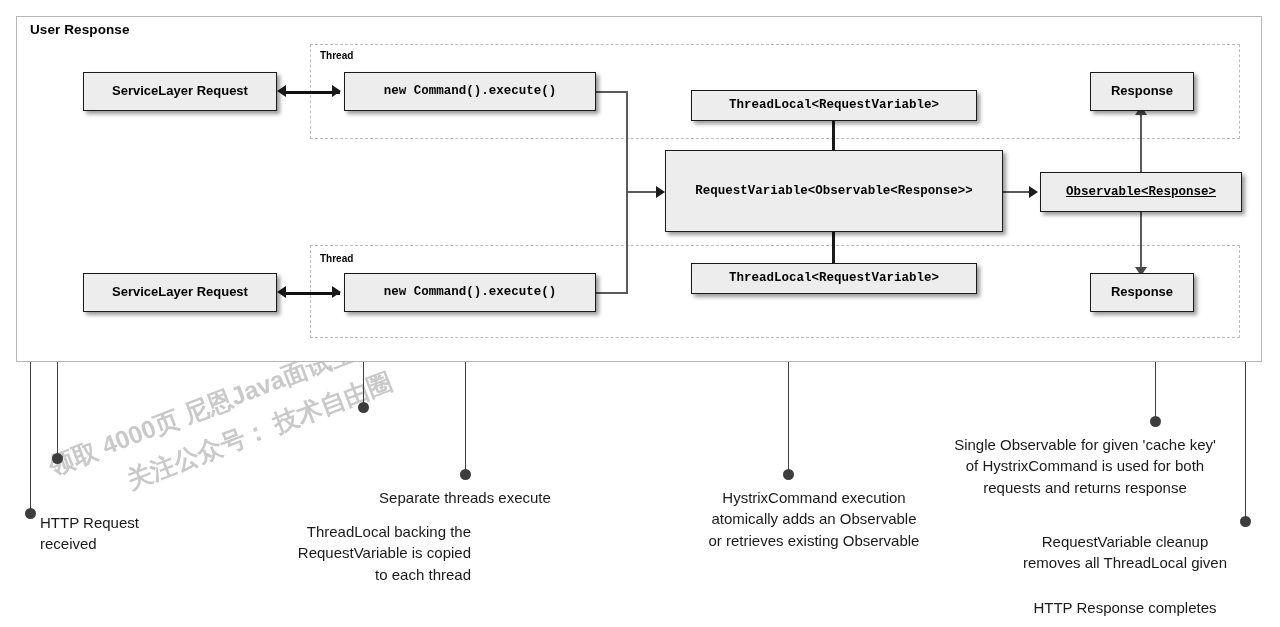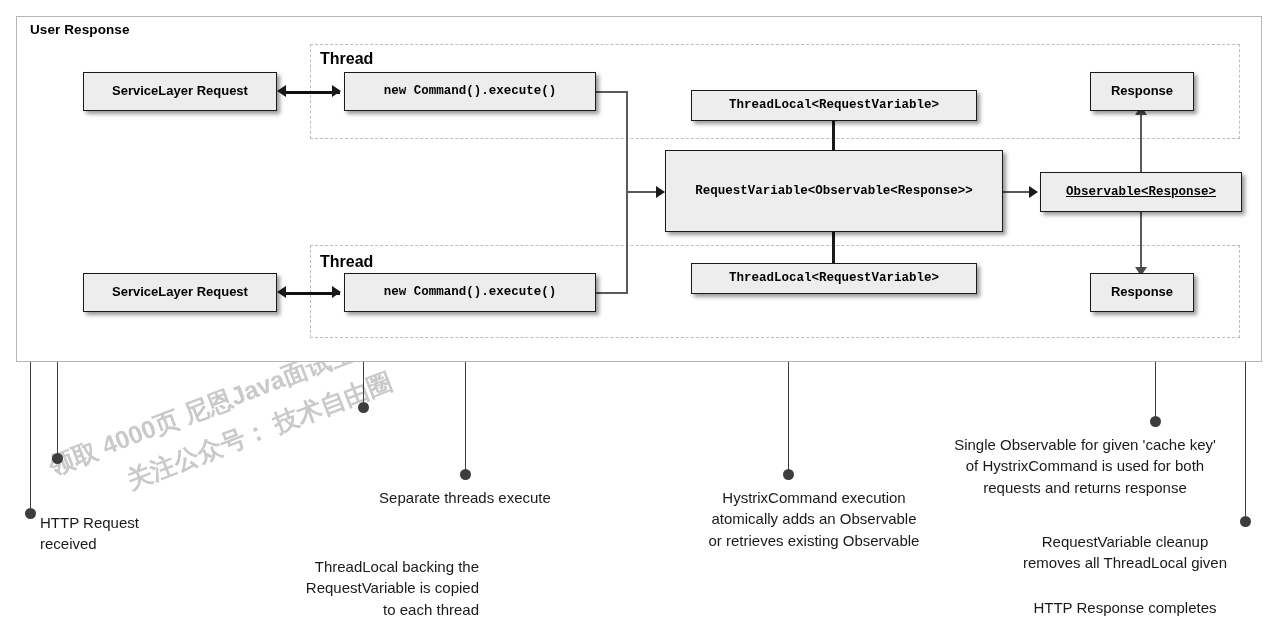--- a/index.html
+++ b/index.html
@@ -46,21 +46,21 @@
 
   
   .thread-region {
     position: absolute;
     border: 1px dashed #bdbdbd;
     box-sizing: border-box;
     background: transparent;
   }
   .thread-label {
     position: absolute;
-    font-size: 16px;
+    font-size: 10px;
     font-weight: bold;
     white-space: nowrap;
   }
 
   
   .node {
     position: absolute;
     box-sizing: border-box;
     background: #ededed;
     border: 1.6px solid #1a1a1a;
@@ -248,21 +248,21 @@
   <div class="leader" style="left:1245px; top:362px; height:160px;"></div>
   <div class="leader-dot" style="left:1240px; top:516px;"></div>
 
   <div class="callout left" style="left:16px; top:512px; width:200px;margin-left:24px;">HTTP Request
 received</div>
 
 
 
   <div class="callout center" style="left:300px; top:487px; width:330px;">Separate threads execute</div>
 
-  <div class="callout right" style="left:226px; top:521px; width:253px;margin-top:35px;">ThreadLocal backing the
+  <div class="callout right" style="left:218px; top:521px; width:253px;">ThreadLocal backing the
 RequestVariable is copied
 to each thread</div>
 
   <div class="callout center" style="left:612px; top:487px; width:404px;">HystrixCommand execution
 atomically adds an Observable
 or retrieves existing Observable</div>
 
   <div class="callout center" style="left:870px; top:434px; width:430px;">Single Observable for given 'cache key'
 of HystrixCommand is used for both
 requests and returns response</div>

